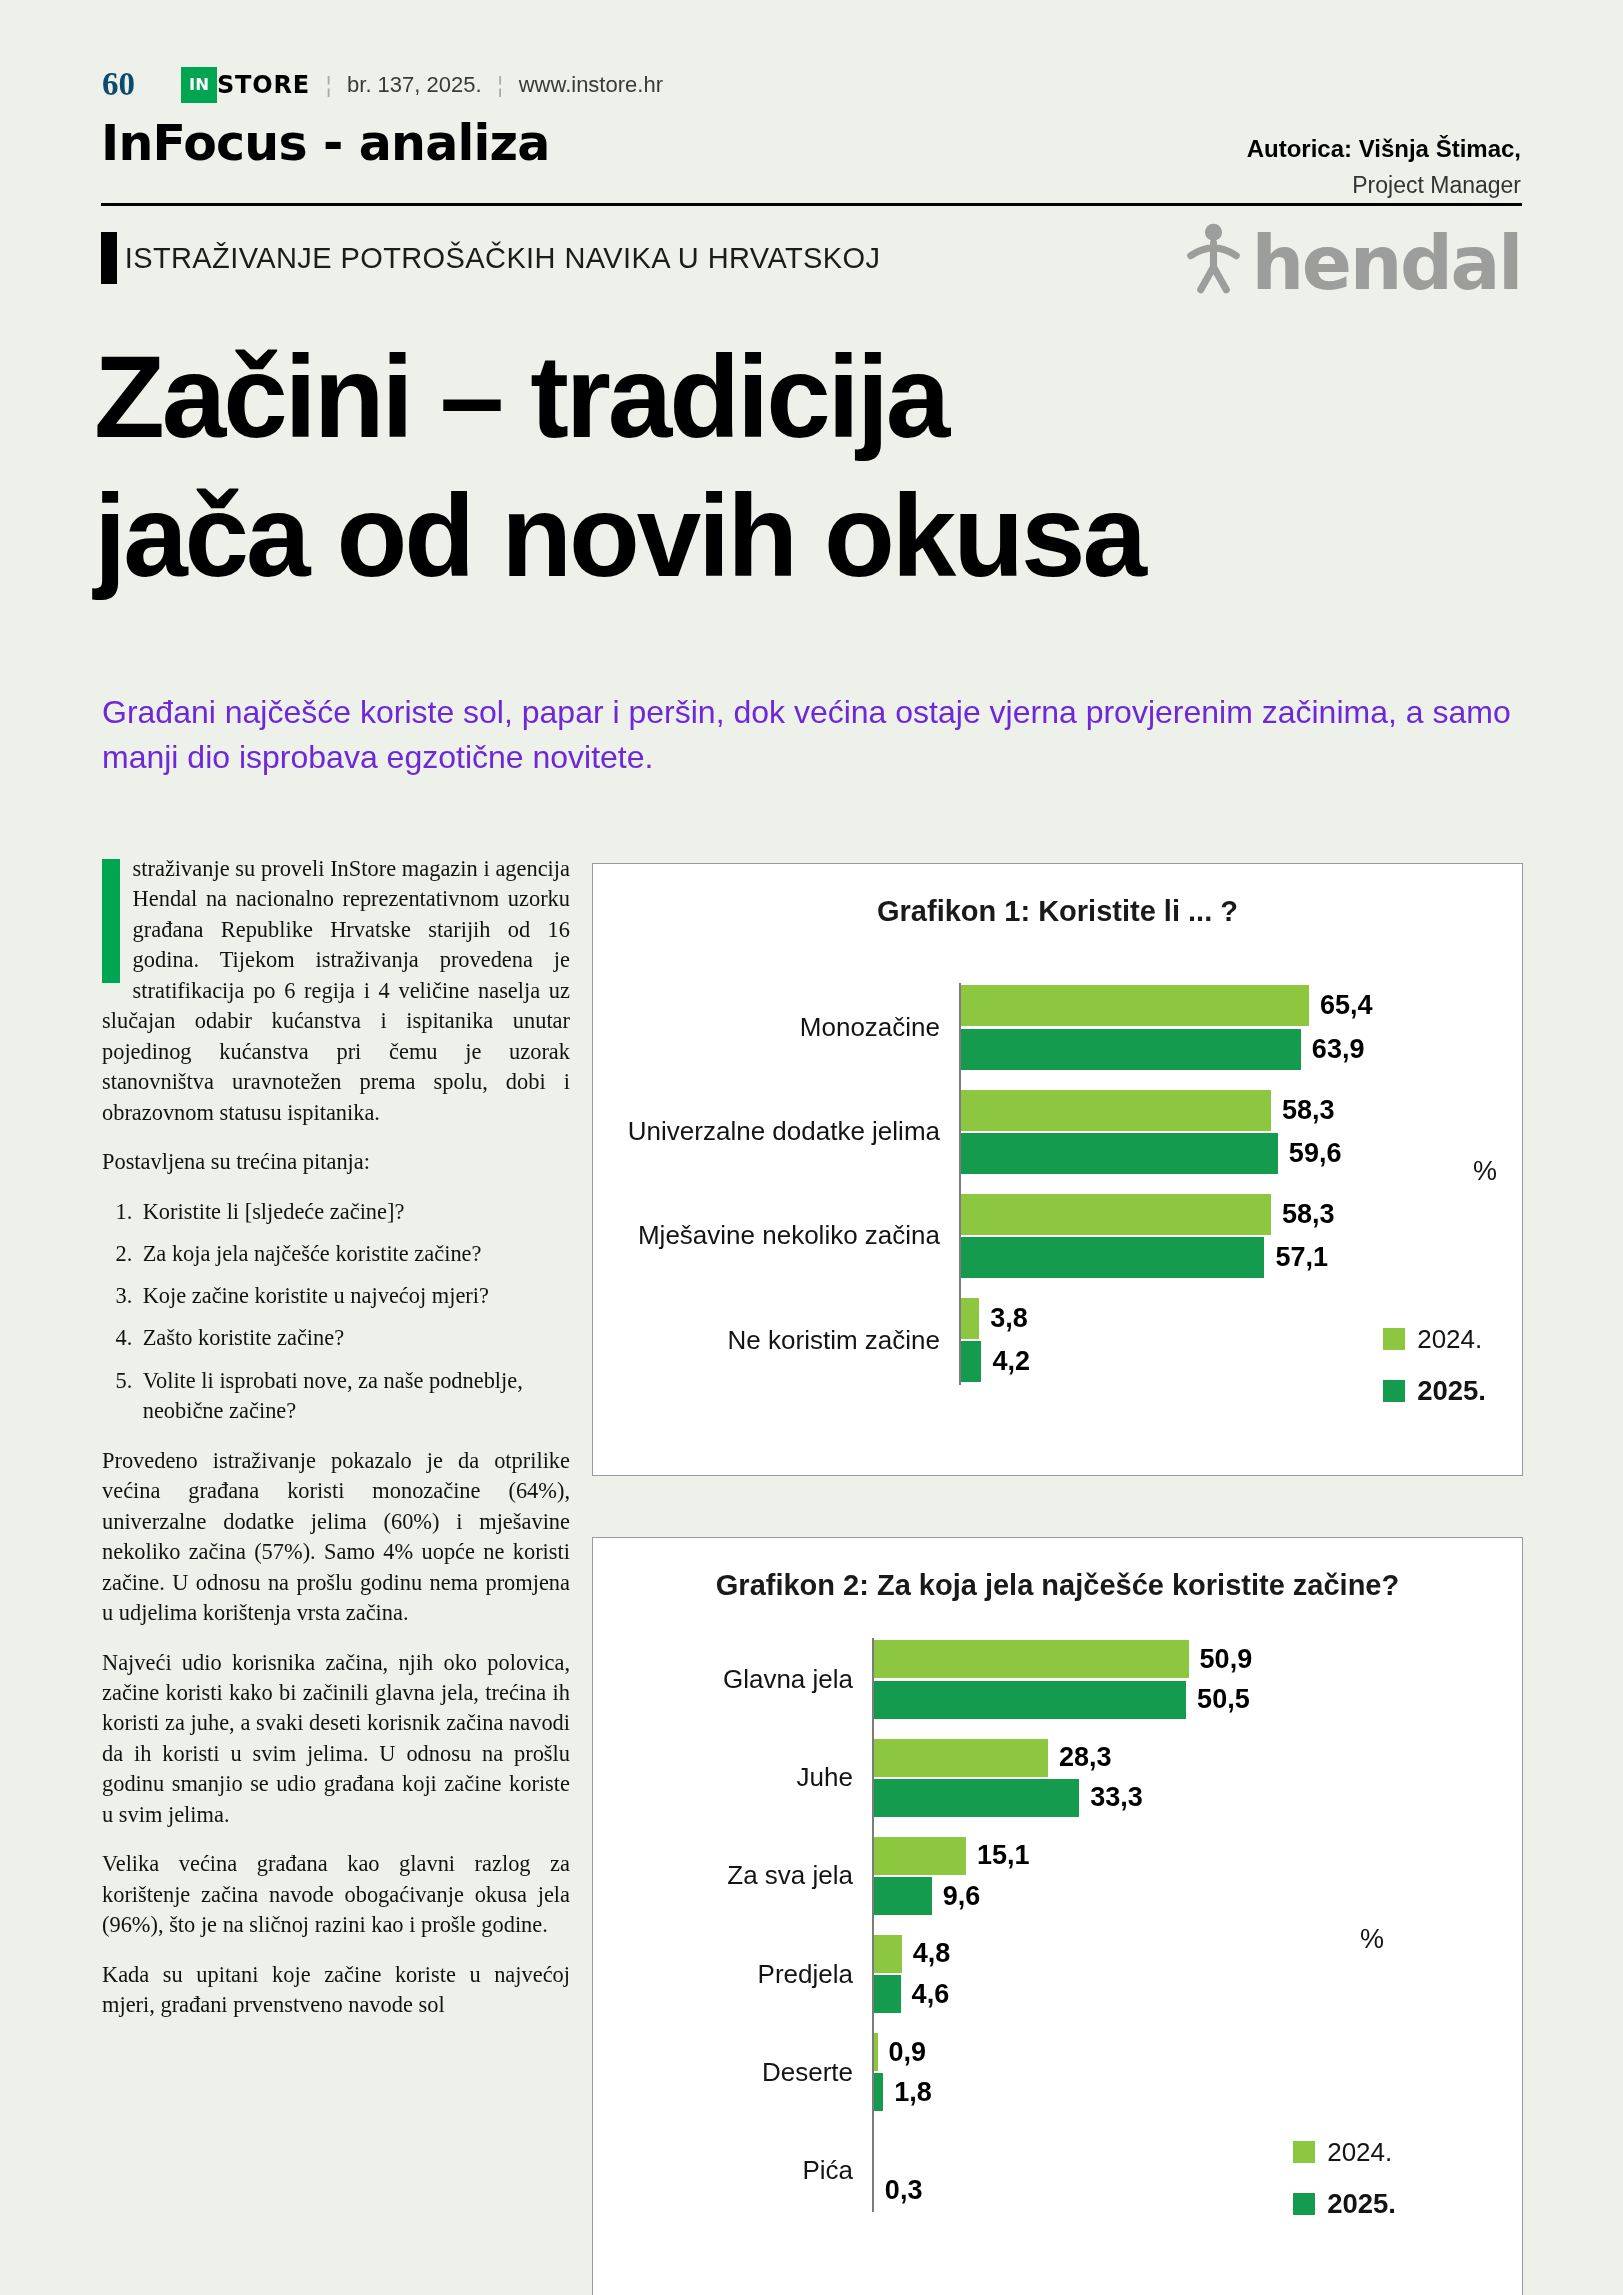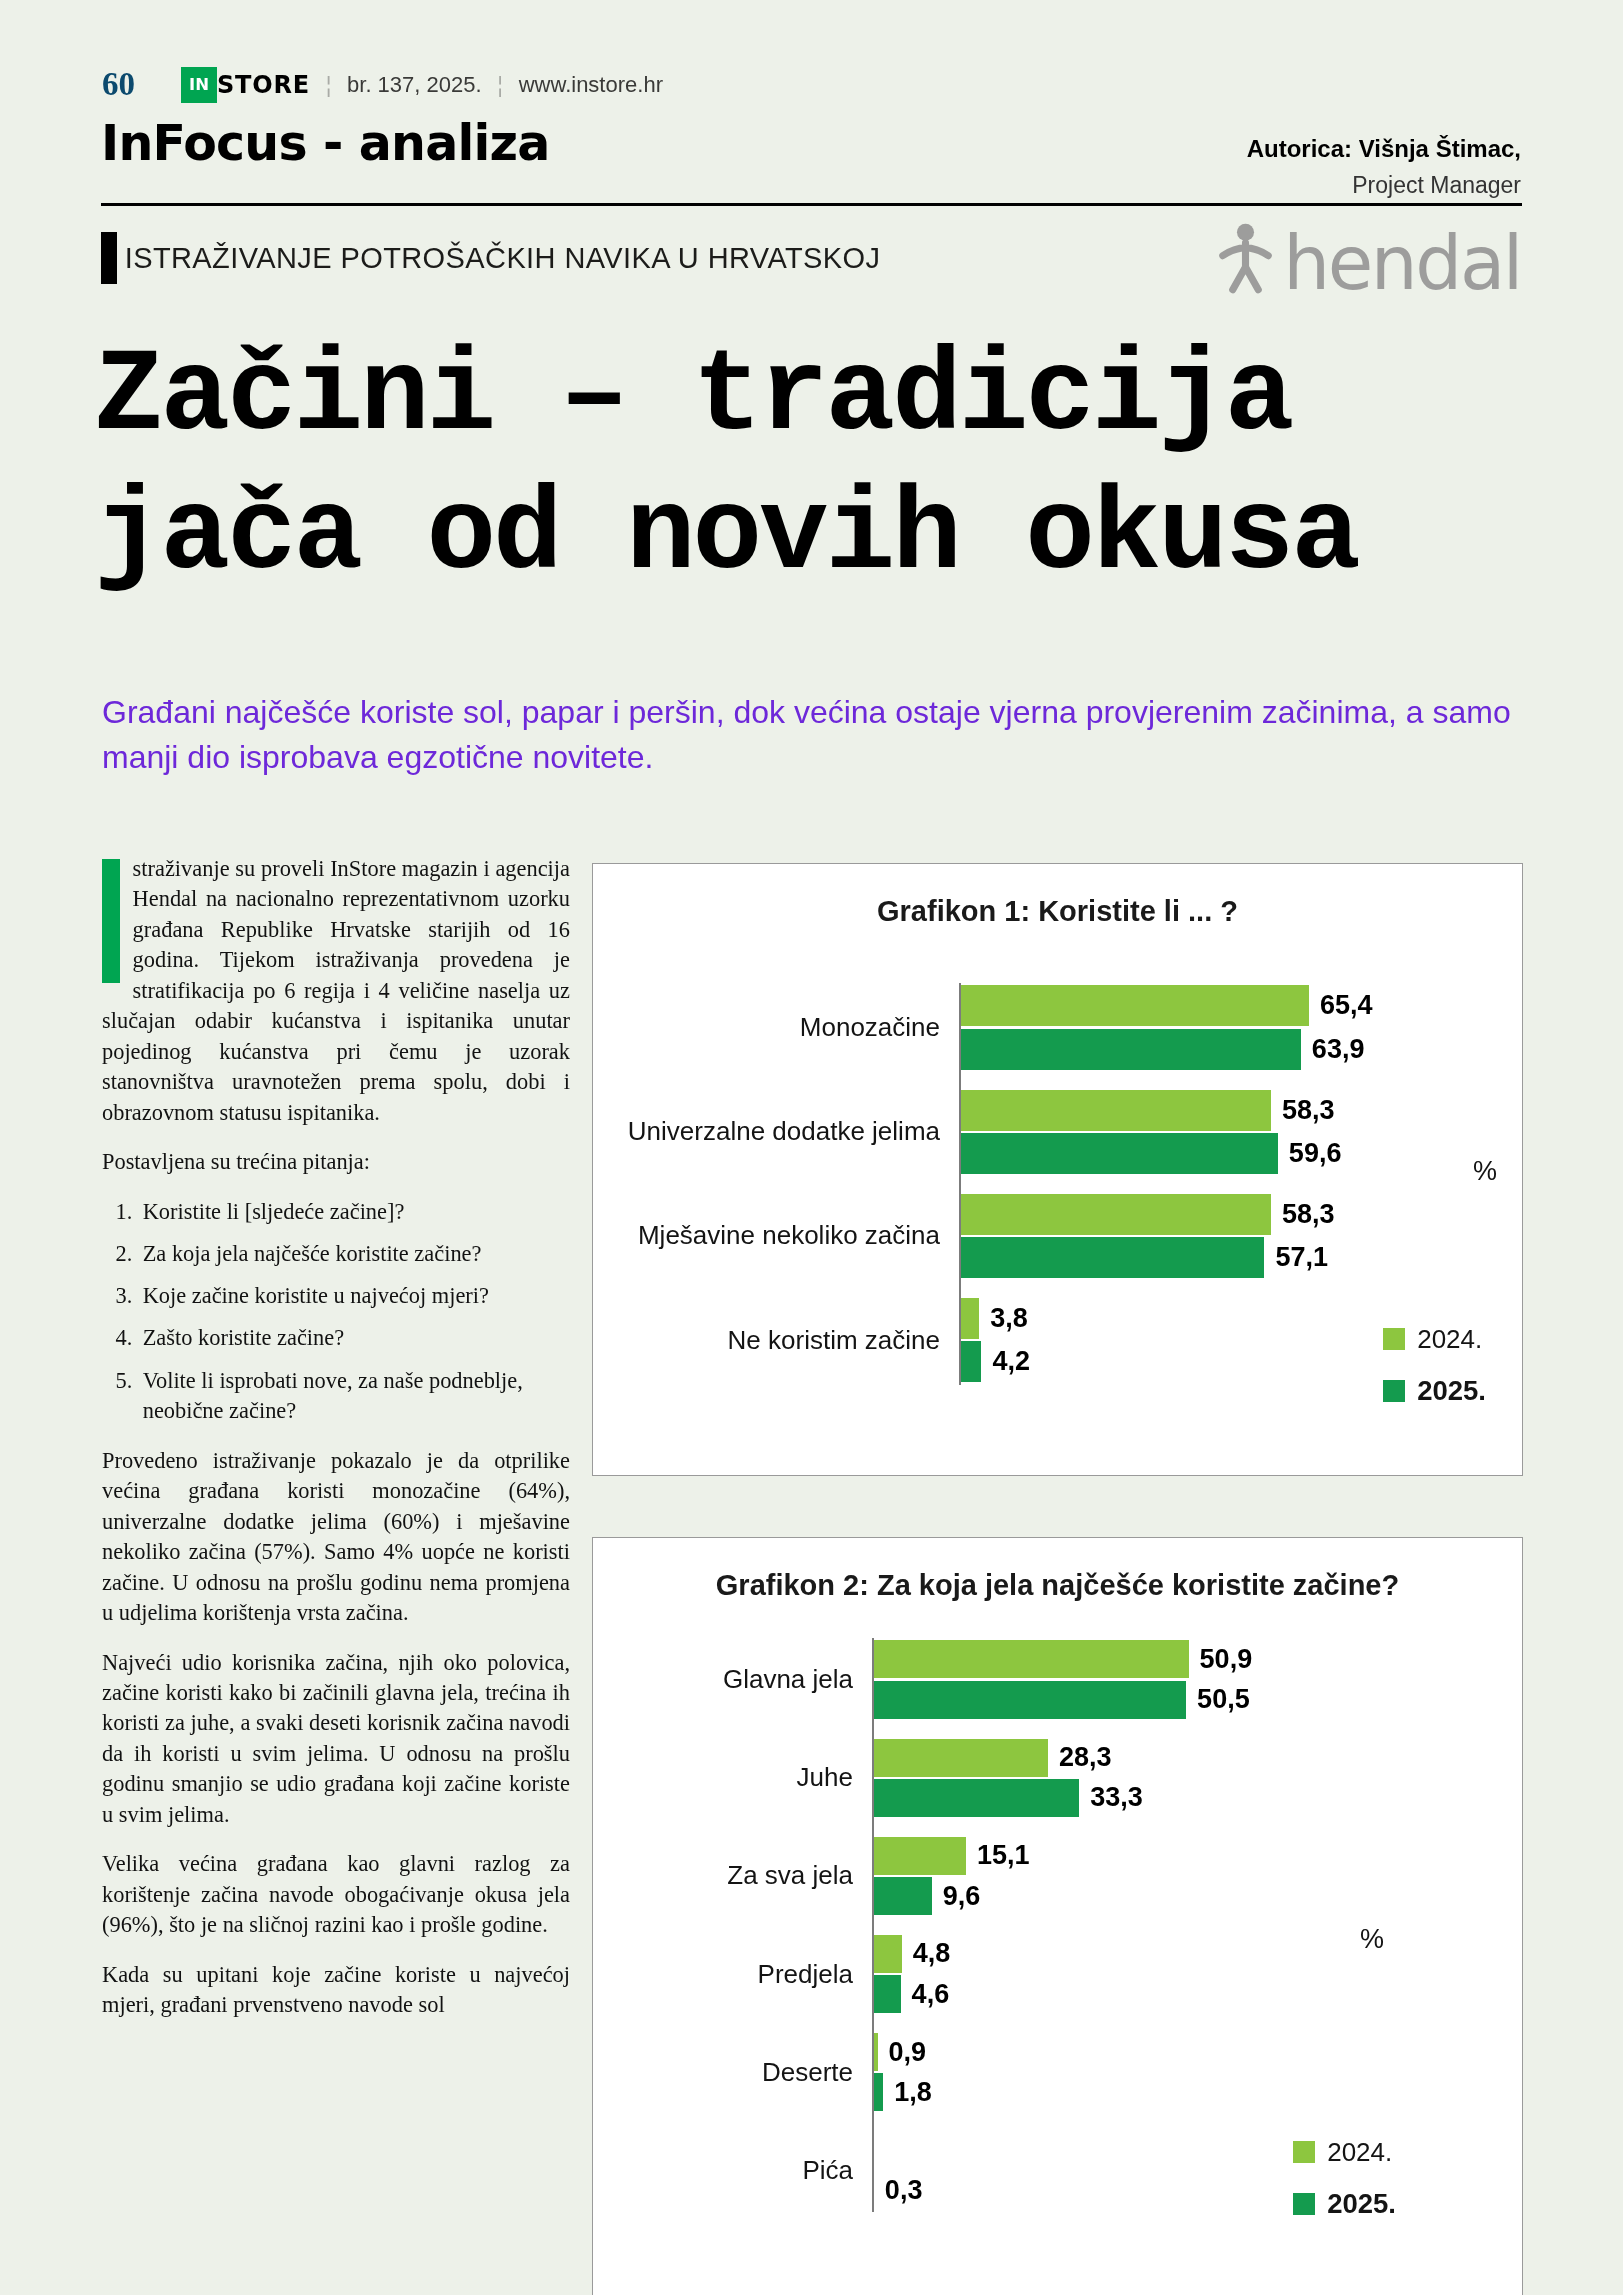--- a/index.html
+++ b/index.html
@@ -37,27 +37,27 @@
 
   .rule { position:absolute; top:203px; left:101px; right:101px; height:3.1px; background:#000; border:none; }
 
   .kicker { position:absolute; top:232px; left:101px; display:flex; align-items:center; gap:8px; }
   .kicker-bar { width:15.7px; height:52px; background:#000; }
   .kicker-text { font-size:29px; color:#1c1c1a; letter-spacing:0.4px; }
 
   .hendal { position:absolute; top:223px; right:102px; display:flex; align-items:flex-end; gap:9.4px; color:var(--logo-gray, #9d9d9c); }
   .hendal svg { width:57px; height:71px; }
   .hendal-text {
-    font-family:"DejaVu Sans", sans-serif; font-weight:normal;
+    font-family:"DejaVu Sans", sans-serif; font-weight:bold;
     font-size:74px; line-height:0.82; letter-spacing:-2.4px;
   }
 
   .headline {
     position:absolute; top:328px; left:94px; width:1445px;
-    font-family:Liberation Mono, monospace; font-weight:bold;
+    font-family:Liberation Sans, sans-serif; font-weight:bold;
     font-size:116px; line-height:1.2; letter-spacing:-3.1px; color:#000;
   }
 
   .lede {
     position:absolute; top:690px; left:102px; width:1414px;
     font-size:32px; line-height:1.4; color:#6d28d9;
   }
 
   
   .body-col {

